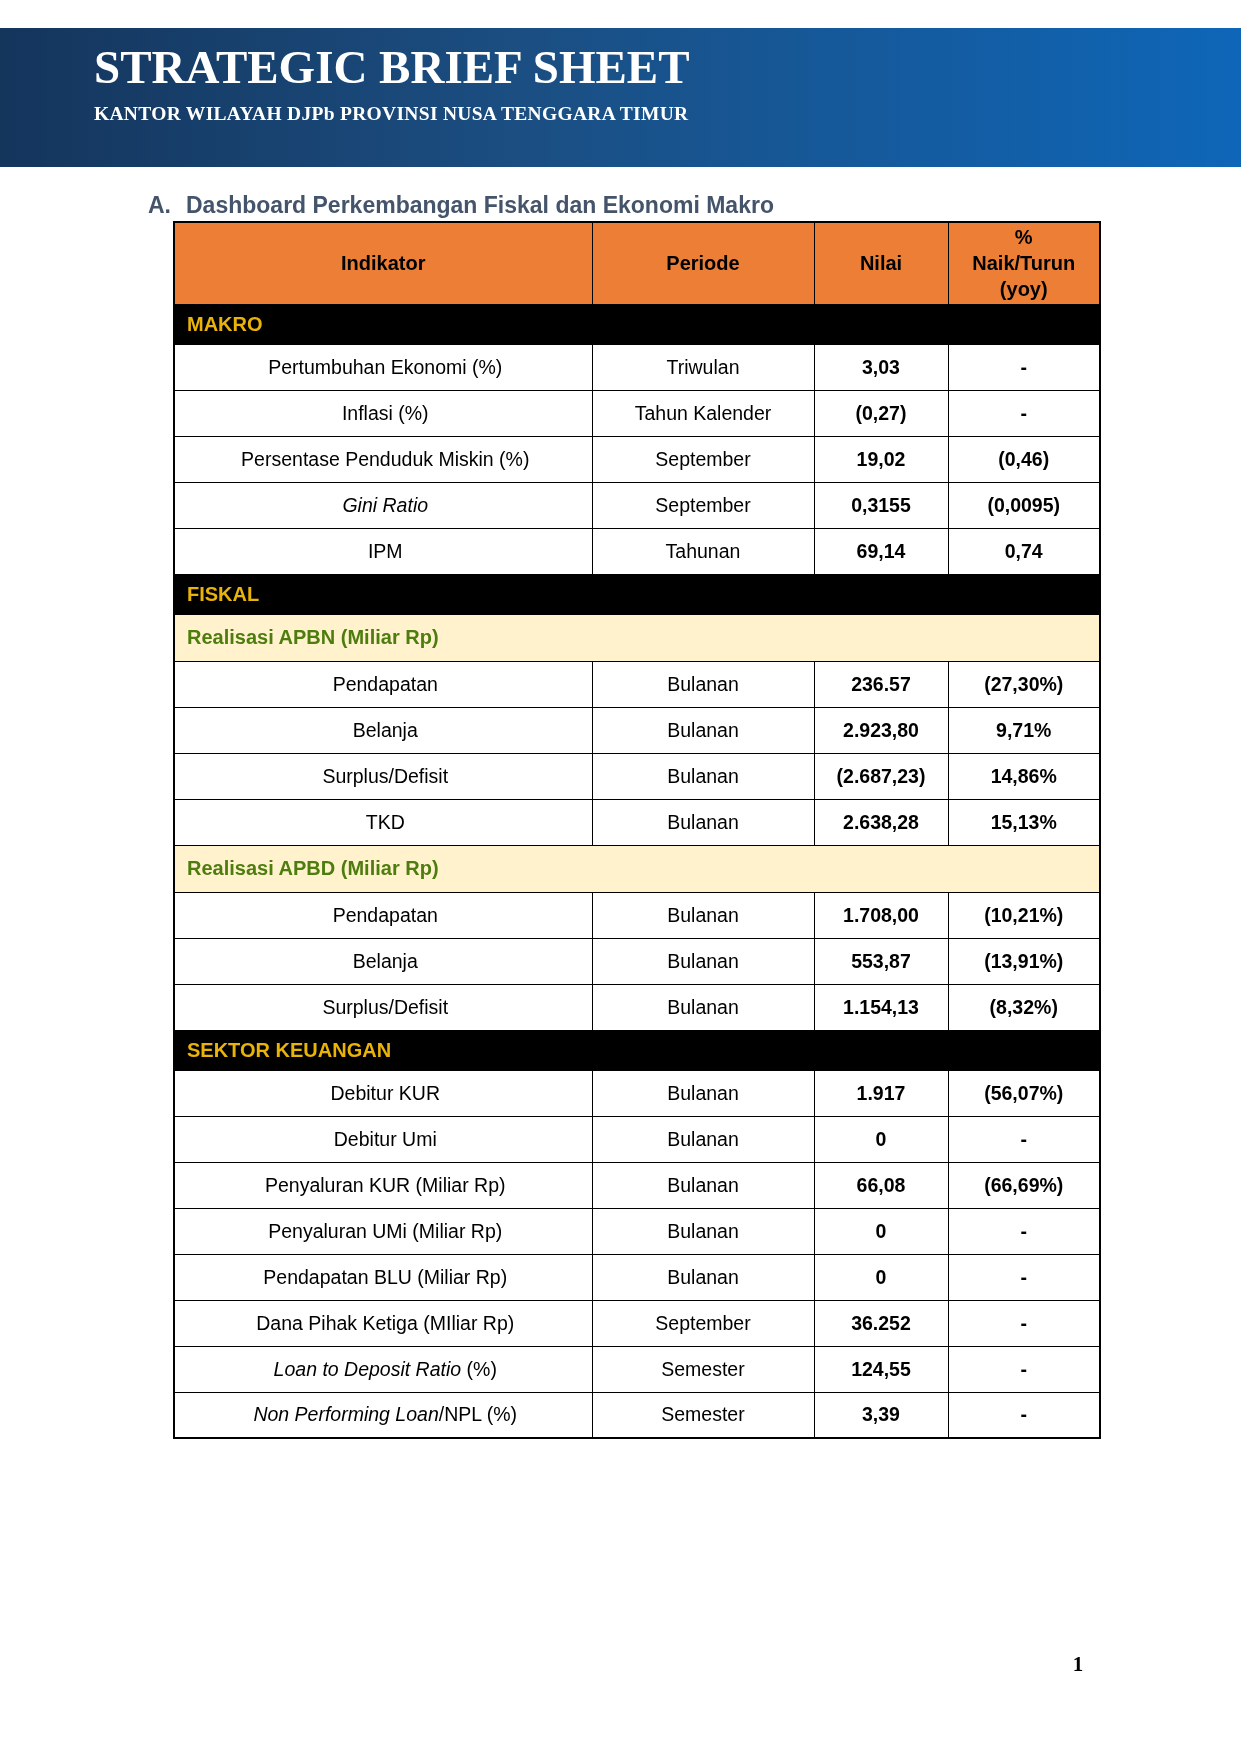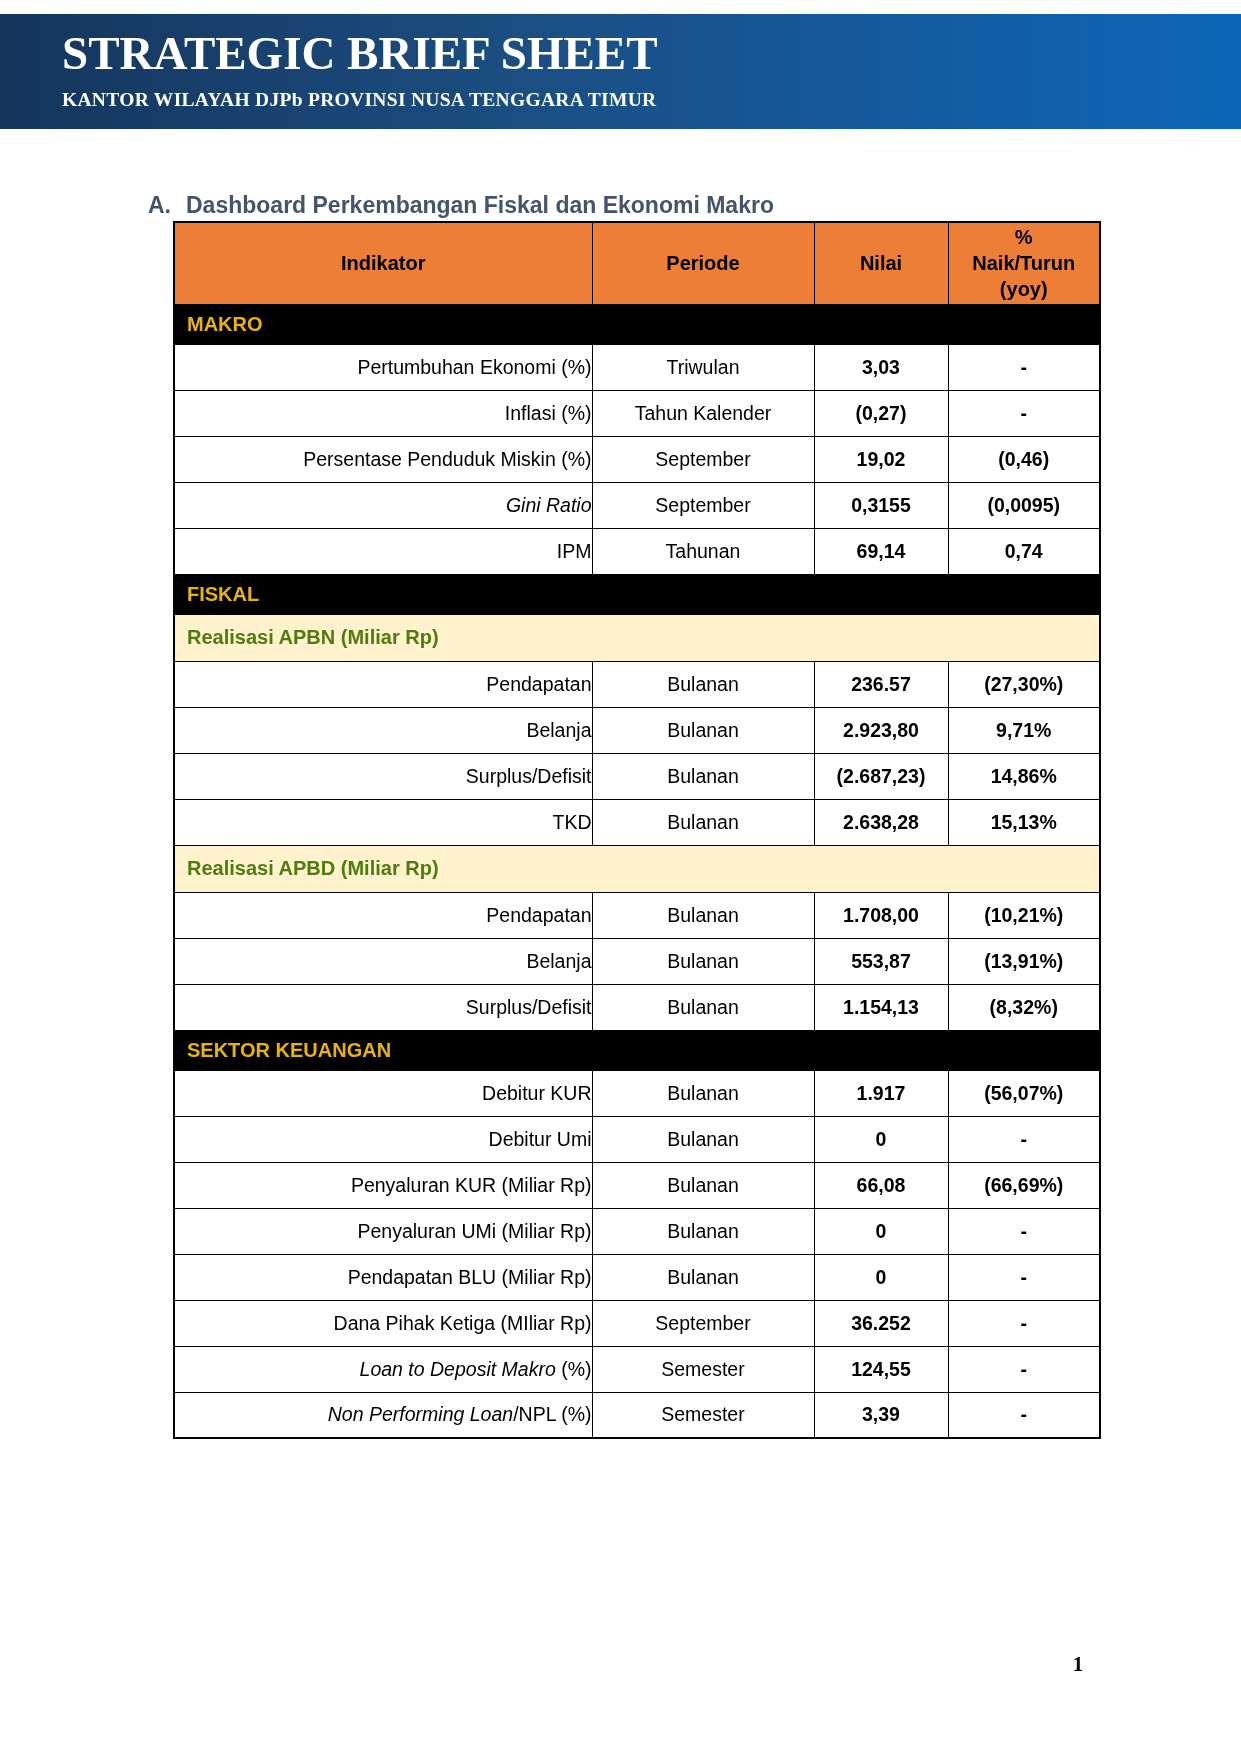--- a/index.html
+++ b/index.html
@@ -8,22 +8,23 @@
     --heading:#44546A; --border:#000000;
   }
   *{box-sizing:border-box;}
   html,body{margin:0;padding:0;background:#fff;}
   .page{
     position:relative;width:1241px;height:1755px;background:#ffffff;
     font-family:"Liberation Sans","DejaVu Sans",sans-serif;overflow:hidden;
   }
   
   .band{
-    position:absolute;top:14px;left:0;width:100%;height:115px;
+    position:absolute;top:28px;left:0;width:100%;height:139px;
     background:linear-gradient(90deg,var(--grad-a) 0%,var(--grad-b) 42%,var(--grad-c) 100%);
+    padding-left:32px;
   }
   .band-inner{
     padding:14px 0 0 62px;color:#ffffff;
     font-family:"Liberation Serif","DejaVu Serif",serif;
   }
   .doc-title{
     margin:0;font-size:47px;font-weight:bold;line-height:1.08;letter-spacing:0px;
   }
   .doc-sub{
     font-size:19.5px;font-weight:bold;line-height:27px;letter-spacing:.3px;
@@ -48,21 +49,21 @@
   .dash thead th.wrap{white-space:pre-line;line-height:26px;}
   tr.section-row td{
     background:var(--section);color:#eab308;font-weight:bold;font-size:20px;
     height:40px;padding-left:12px;text-align:left;vertical-align:middle;
   }
   tr.subsection-row td{
     background:var(--cream);color:#4d7c0f;font-weight:bold;font-size:20px;
     height:47px;padding-left:12px;text-align:left;vertical-align:middle;
   }
   tr.data-row td{height:46px;font-size:19.5px;color:#000;vertical-align:middle;}
-  td.c-ind{text-align:right;padding-left:4px;}
+  td.c-ind{text-align:center;padding-left:4px;}
   td.c-per{text-align:center;}
   td.c-val,td.c-yoy{text-align:center;font-weight:bold;}
   
   .page-number{
     position:absolute;top:1652px;left:1062px;width:32px;text-align:center;
     font-family:"Liberation Serif","DejaVu Serif",serif;
     font-weight:bold;font-size:21px;color:#000;
   }
 </style>
 </head>
@@ -217,21 +218,21 @@
           <td class="c-val">0</td>
           <td class="c-yoy">-</td>
         </tr>
         <tr class="data-row">
           <td class="c-ind">Dana Pihak Ketiga (MIliar Rp)</td>
           <td class="c-per">September</td>
           <td class="c-val">36.252</td>
           <td class="c-yoy">-</td>
         </tr>
         <tr class="data-row">
-          <td class="c-ind"><i>Loan to Deposit Makro</i> (%)</td>
+          <td class="c-ind"><i>Loan to Deposit Ratio</i> (%)</td>
           <td class="c-per">Semester</td>
           <td class="c-val">124,55</td>
           <td class="c-yoy">-</td>
         </tr>
         <tr class="data-row">
           <td class="c-ind"><i>Non Performing Loan</i>/NPL (%)</td>
           <td class="c-per">Semester</td>
           <td class="c-val">3,39</td>
           <td class="c-yoy">-</td>
         </tr>

